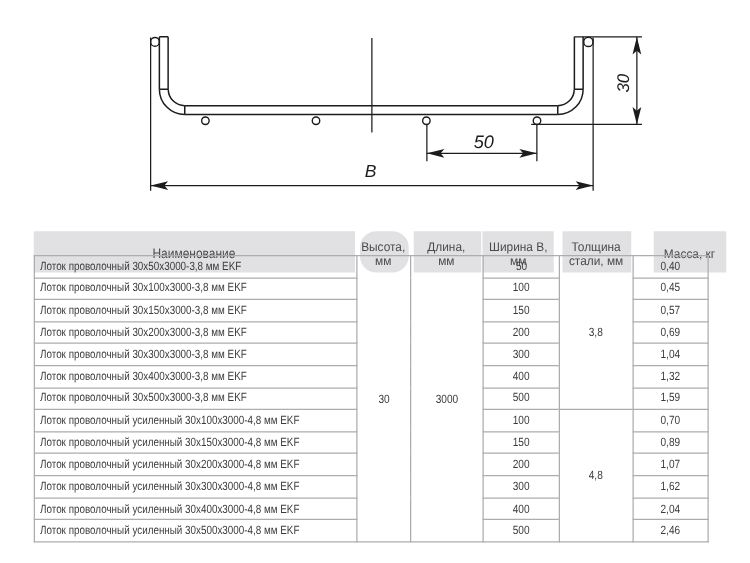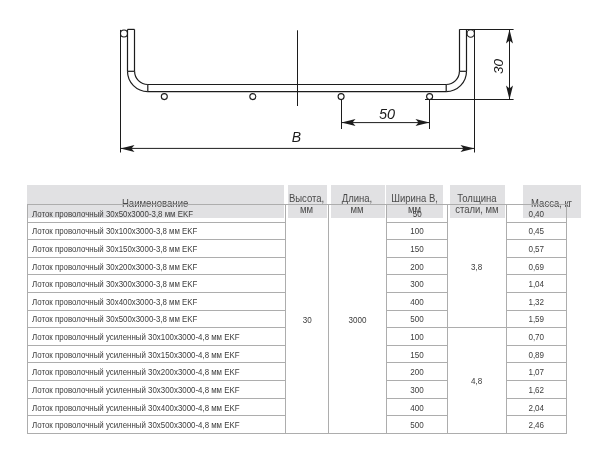--- a/index.html
+++ b/index.html
@@ -82,21 +82,21 @@
   <g fill="#1c1c1c" font-family="Liberation Sans, sans-serif" font-style="italic">
     <text x="296.5" y="141.5" font-size="14" text-anchor="middle">B</text>
     <text x="387" y="118.5" font-size="14.5" text-anchor="middle">50</text>
     <text x="498.5" y="66.5" font-size="13.5" text-anchor="middle" transform="rotate(-90 498.5 66.5)" dy="4.5">30</text>
   </g>
 </svg>
 
 <div class="hcell" style="left:27px;width:256.5px;font-size:11px;">
     <i style="transform:scaleX(0.87)">Наименование</i>
   </div>
-<div class="hcell" style="left:287.5px;width:39px;">
+<div class="hcell" style="left:287.5px;width:39px;border-radius:13px;">
     <i>Высота,<br>мм</i>
   </div>
 <div class="hcell" style="left:330.5px;width:54px;">
     <i>Длина,<br>мм</i>
   </div>
 <div class="hcell" style="left:386px;width:57px;">
     <i>Ширина В,<br>мм</i>
   </div>
 <div class="hcell" style="left:449.5px;width:55px;justify-content:center;">
     <i>Толщина<br>стали, мм</i>

